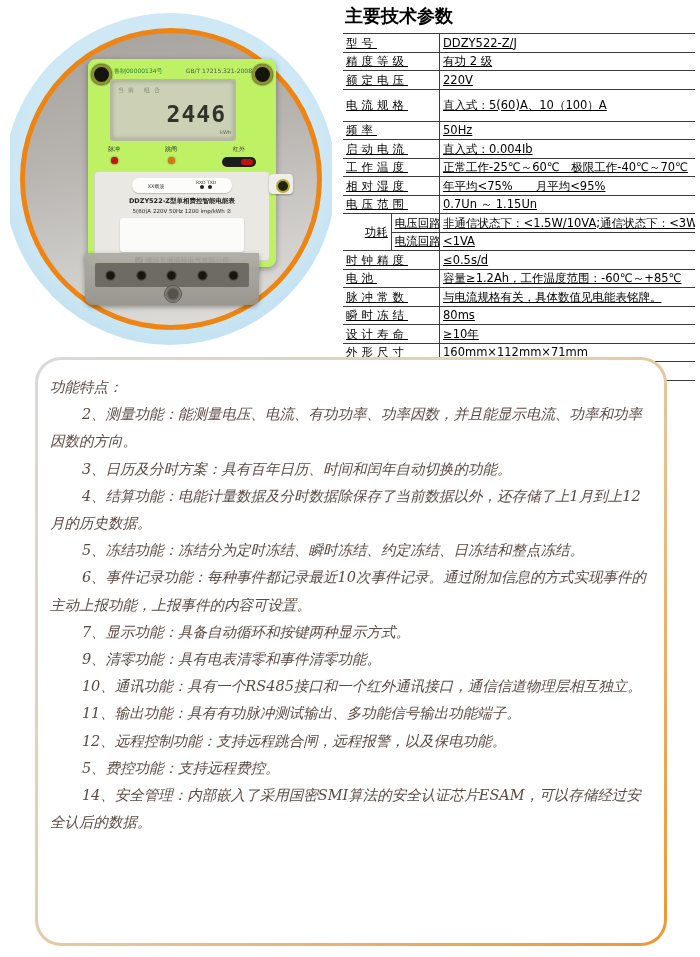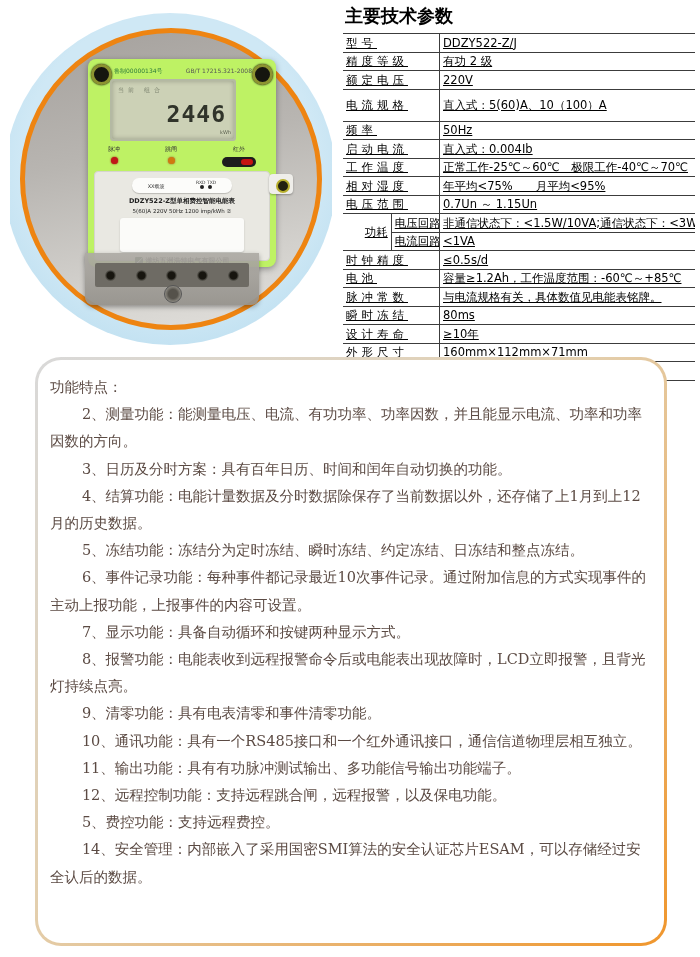--- a/index.html
+++ b/index.html
@@ -74,21 +74,21 @@
   td.lbl-b{width:66px;border-right:1px solid #3c3c3c;}
   td.val{padding-left:7px;margin-left:20px;}
   tr.tall td{height:29px;}
 
   
   .feat-wrap{position:absolute;left:35px;top:357px;width:632px;height:589px;border-radius:26px;
         background:linear-gradient(135deg,#d9d9d9 0%,#e3cfae 45%,#f0962c 100%);padding:3px;box-sizing:border-box;}
   .feat-box{width:100%;height:100%;background:#ffffff;border-radius:23px;box-sizing:border-box;
         padding:14px 12px 8px 12px;overflow:hidden;}
   .feat-box p{margin:0;font-family:"DejaVu Serif","Liberation Serif",serif;
-        font-size:14.5px;line-height:27.2px;color:#5b4a43;text-indent:2.2em;}
+        font-size:14.5px;line-height:27.2px;color:#5b4a43;text-indent:2.2em;font-style:italic;}
   .feat-box p.head{text-indent:0;}
 </style>
 </head>
 <body>
 
 <div class="page">
 
   <div class="photo">
     <div class="circle-blue"></div>
     <div class="circle-orange"></div>
@@ -234,21 +234,20 @@
 
   <div class="feat-wrap">
     <div class="feat-box">
       <p class="head">功能特点：</p>
       <p>2、测量功能：能测量电压、电流、有功功率、功率因数，并且能显示电流、功率和功率因数的方向。</p>
       <p>3、日历及分时方案：具有百年日历、时间和闰年自动切换的功能。</p>
       <p>4、结算功能：电能计量数据及分时数据除保存了当前数据以外，还存储了上1月到上12月的历史数据。</p>
       <p>5、冻结功能：冻结分为定时冻结、瞬时冻结、约定冻结、日冻结和整点冻结。</p>
       <p>6、事件记录功能：每种事件都记录最近10次事件记录。通过附加信息的方式实现事件的主动上报功能，上报事件的内容可设置。</p>
       <p>7、显示功能：具备自动循环和按键两种显示方式。</p>
-      <p>8、报警功能：电能表收到远程报警命令后或电能表出现故障时，LCD立即报警，且背光灯持续点亮。</p>
       <p>9、清零功能：具有电表清零和事件清零功能。</p>
       <p>10、通讯功能：具有一个RS485接口和一个红外通讯接口，通信信道物理层相互独立。</p>
       <p>11、输出功能：具有有功脉冲测试输出、多功能信号输出功能端子。</p>
       <p>12、远程控制功能：支持远程跳合闸，远程报警，以及保电功能。</p>
       <p>5、费控功能：支持远程费控。</p>
       <p>14、安全管理：内部嵌入了采用国密SMI算法的安全认证芯片ESAM，可以存储经过安全认后的数据。</p>
 
     </div>
   </div>
 

